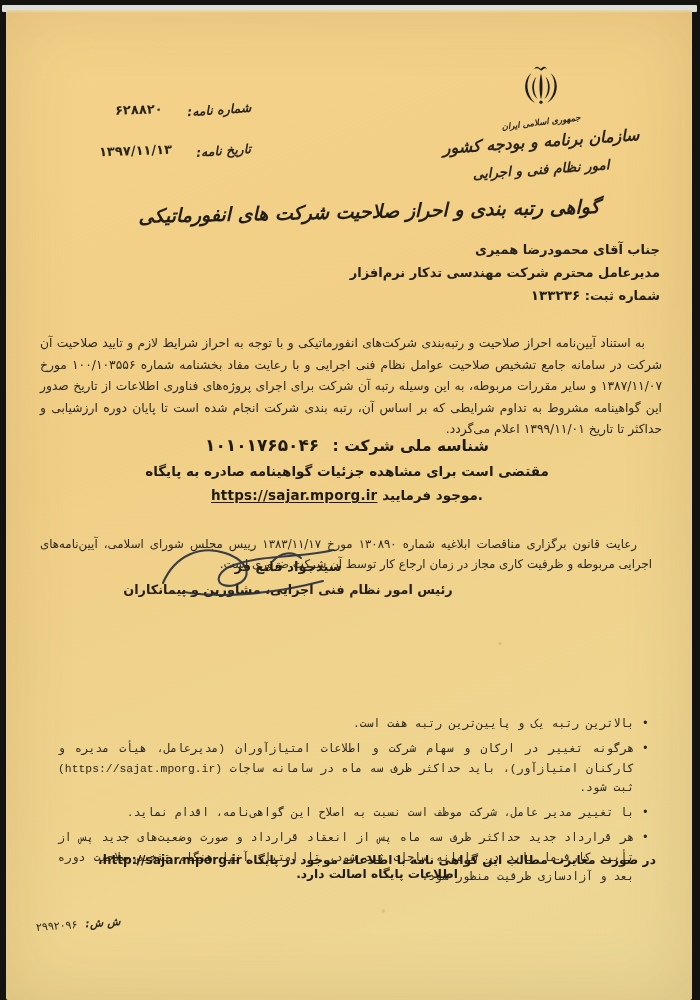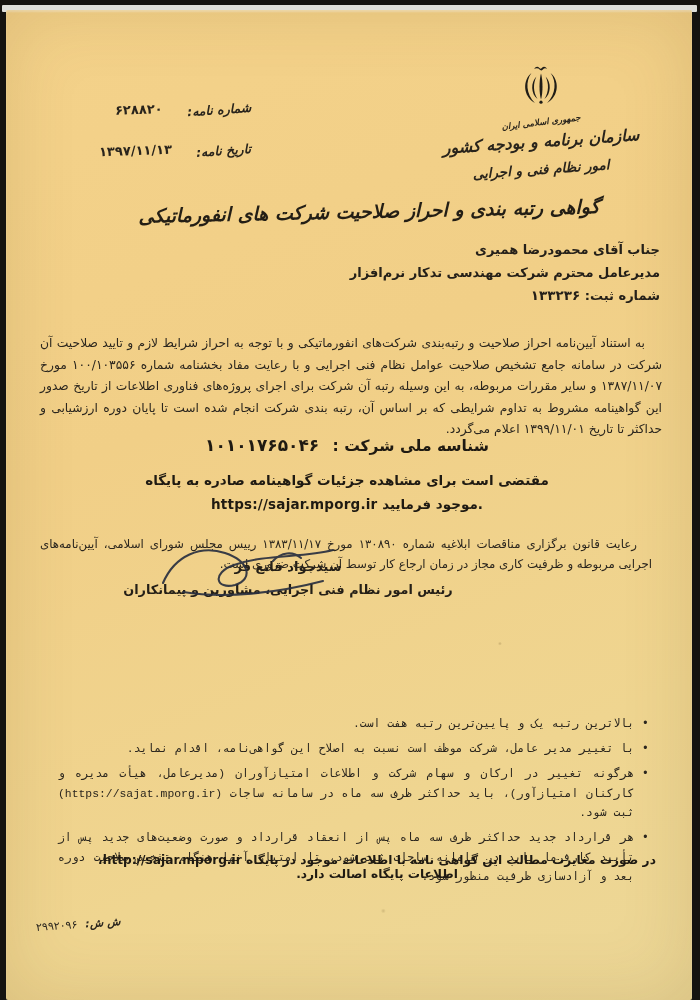--- a/index.html
+++ b/index.html
@@ -38,23 +38,23 @@
   
   .addr{position:absolute;top:229px;right:32px;text-align:right;font-size:13px;font-weight:600;line-height:22.5px;color:#252019;}
   .addr .reg-value{font-weight:bold;font-size:13.5px;letter-spacing:.5px;}
   
   .para1{position:absolute;top:311px;right:30px;left:34px;font-size:12.3px;line-height:21.5px;
     text-align:justify;text-indent:17px;color:#2b261e;}
   
   .hl{position:absolute;top:425px;left:0;right:4px;text-align:center;font-weight:bold;color:#1f1a12;}
   .hl-id{font-size:15.5px;}
   .hl-id .hl-id-value{font-size:17px;letter-spacing:1px;padding-right:8px;display:inline-block;}
-  .hl-note{font-size:13.5px;margin-top:17px;}
+  .hl-note{font-size:13.5px;margin-top:8px;}
   .hl-link-row{font-size:13.5px;margin-top:8px;direction:ltr;}
-  .url{font-weight:bold;text-underline-offset:2px;color:#1f1a12;letter-spacing:.2px;cursor:pointer;}
+  .url{font-weight:bold;text-decoration:underline;text-underline-offset:2px;color:#1f1a12;letter-spacing:.2px;cursor:pointer;}
   
   .para2{position:absolute;top:512px;right:40px;left:34px;font-size:11.8px;line-height:20px;
     text-align:justify;text-indent:15px;color:#2b261e;}
   
   .sig{position:absolute;top:549px;left:112px;width:340px;text-align:center;font-weight:bold;color:#241f17;}
   .sig-name{font-size:13px;}
   .sig-title{font-size:12.8px;margin-top:8px;white-space:nowrap;}
   .sig-scribble{position:absolute;top:-22px;right:118px;pointer-events:none;}
   
   .notes{position:absolute;top:705px;right:42px;left:52px;list-style:none;margin:0;padding:0;font-family:Liberation Mono, monospace;}
@@ -139,22 +139,22 @@
         <path d="M28 55 C70 62 122 56 168 44"></path>
         <path d="M118 24 c8 -9 20 -10 28 -3"></path>
       </g>
     </svg>
     <div class="sig-name">سیدجواد قانع فر</div>
     <div class="sig-title">رئیس امور نظام فنی اجرایی، مشاورین و پیمانکاران</div>
   </div>
 
   <ul class="notes">
     <li>بالاترین رتبه یک و پایین‌ترین رتبه هفت است.</li>
+    <li>هرگونه تغییر در ارکان و سهام شرکت و اطلاعات امتیازآوران (مدیرعامل، هیأت مدیره و کارکنان امتیازآور)، باید حداکثر ظرف سه ماه در سامانه ساجات (https://sajat.mporg.ir) ثبت شود.</li>
     <li>با تغییر مدیر عامل، شرکت موظف است نسبت به اصلاح این گواهی‌نامه، اقدام نماید.</li>
-    <li>هرگونه تغییر در ارکان و سهام شرکت و اطلاعات امتیازآوران (مدیرعامل، هیأت مدیره و کارکنان امتیازآور)، باید حداکثر ظرف سه ماه در سامانه ساجات (https://sajat.mporg.ir) ثبت شود.</li>
     <li>هر قرارداد جدید حداکثر ظرف سه ماه پس از انعقاد قرارداد و صورت وضعیت‌های جدید پس از تأیید کارفرما باید در سامانه ساجات ثبت شود، تا امتیاز آنها هنگام تشخیص صلاحیت دوره بعد و آزادسازی ظرفیت منظور شود.</li>
   </ul>
 
   <div class="warn">در صورت مغایرت مطالب این گواهی نامه با اطلاعات موجود در پایگاه http://sajar.mporg.ir، اطلاعات پایگاه اصالت دارد.</div>
 
   <div class="docref">
     <span class="docref-label">ش ش:</span>
     <span class="docref-value">۲۹۹۲۰۹۶</span>
   </div>
 

